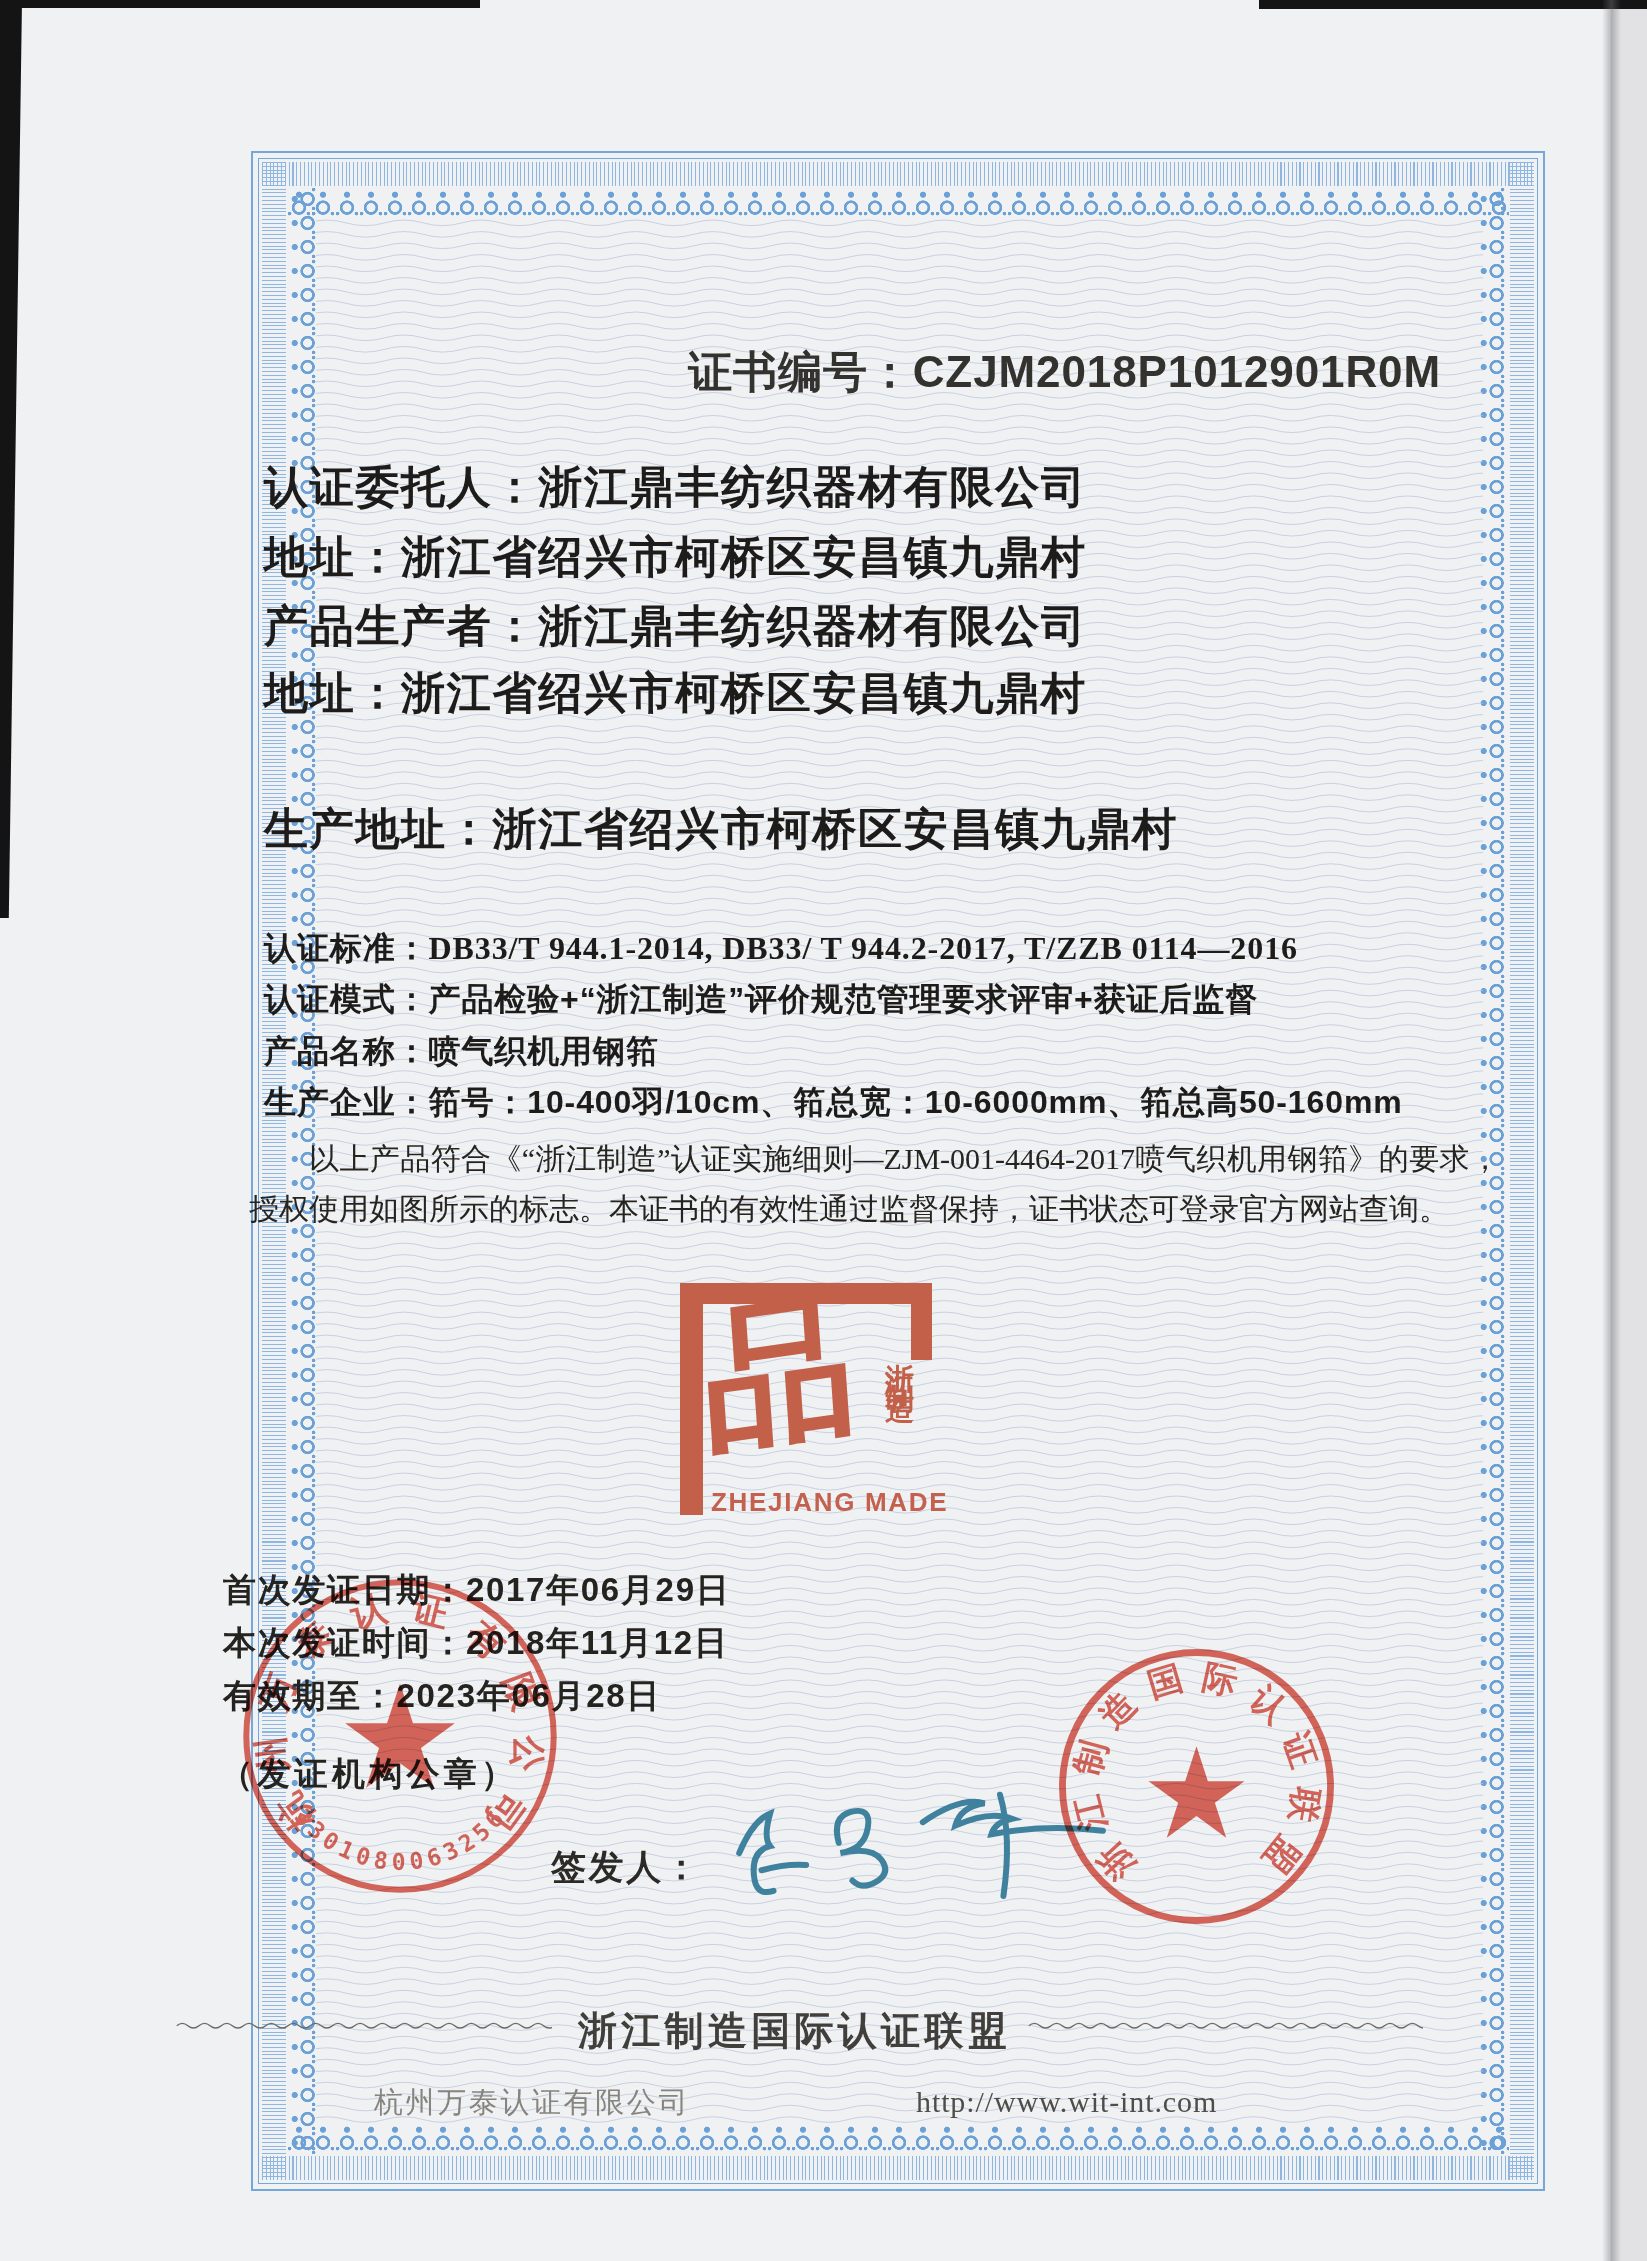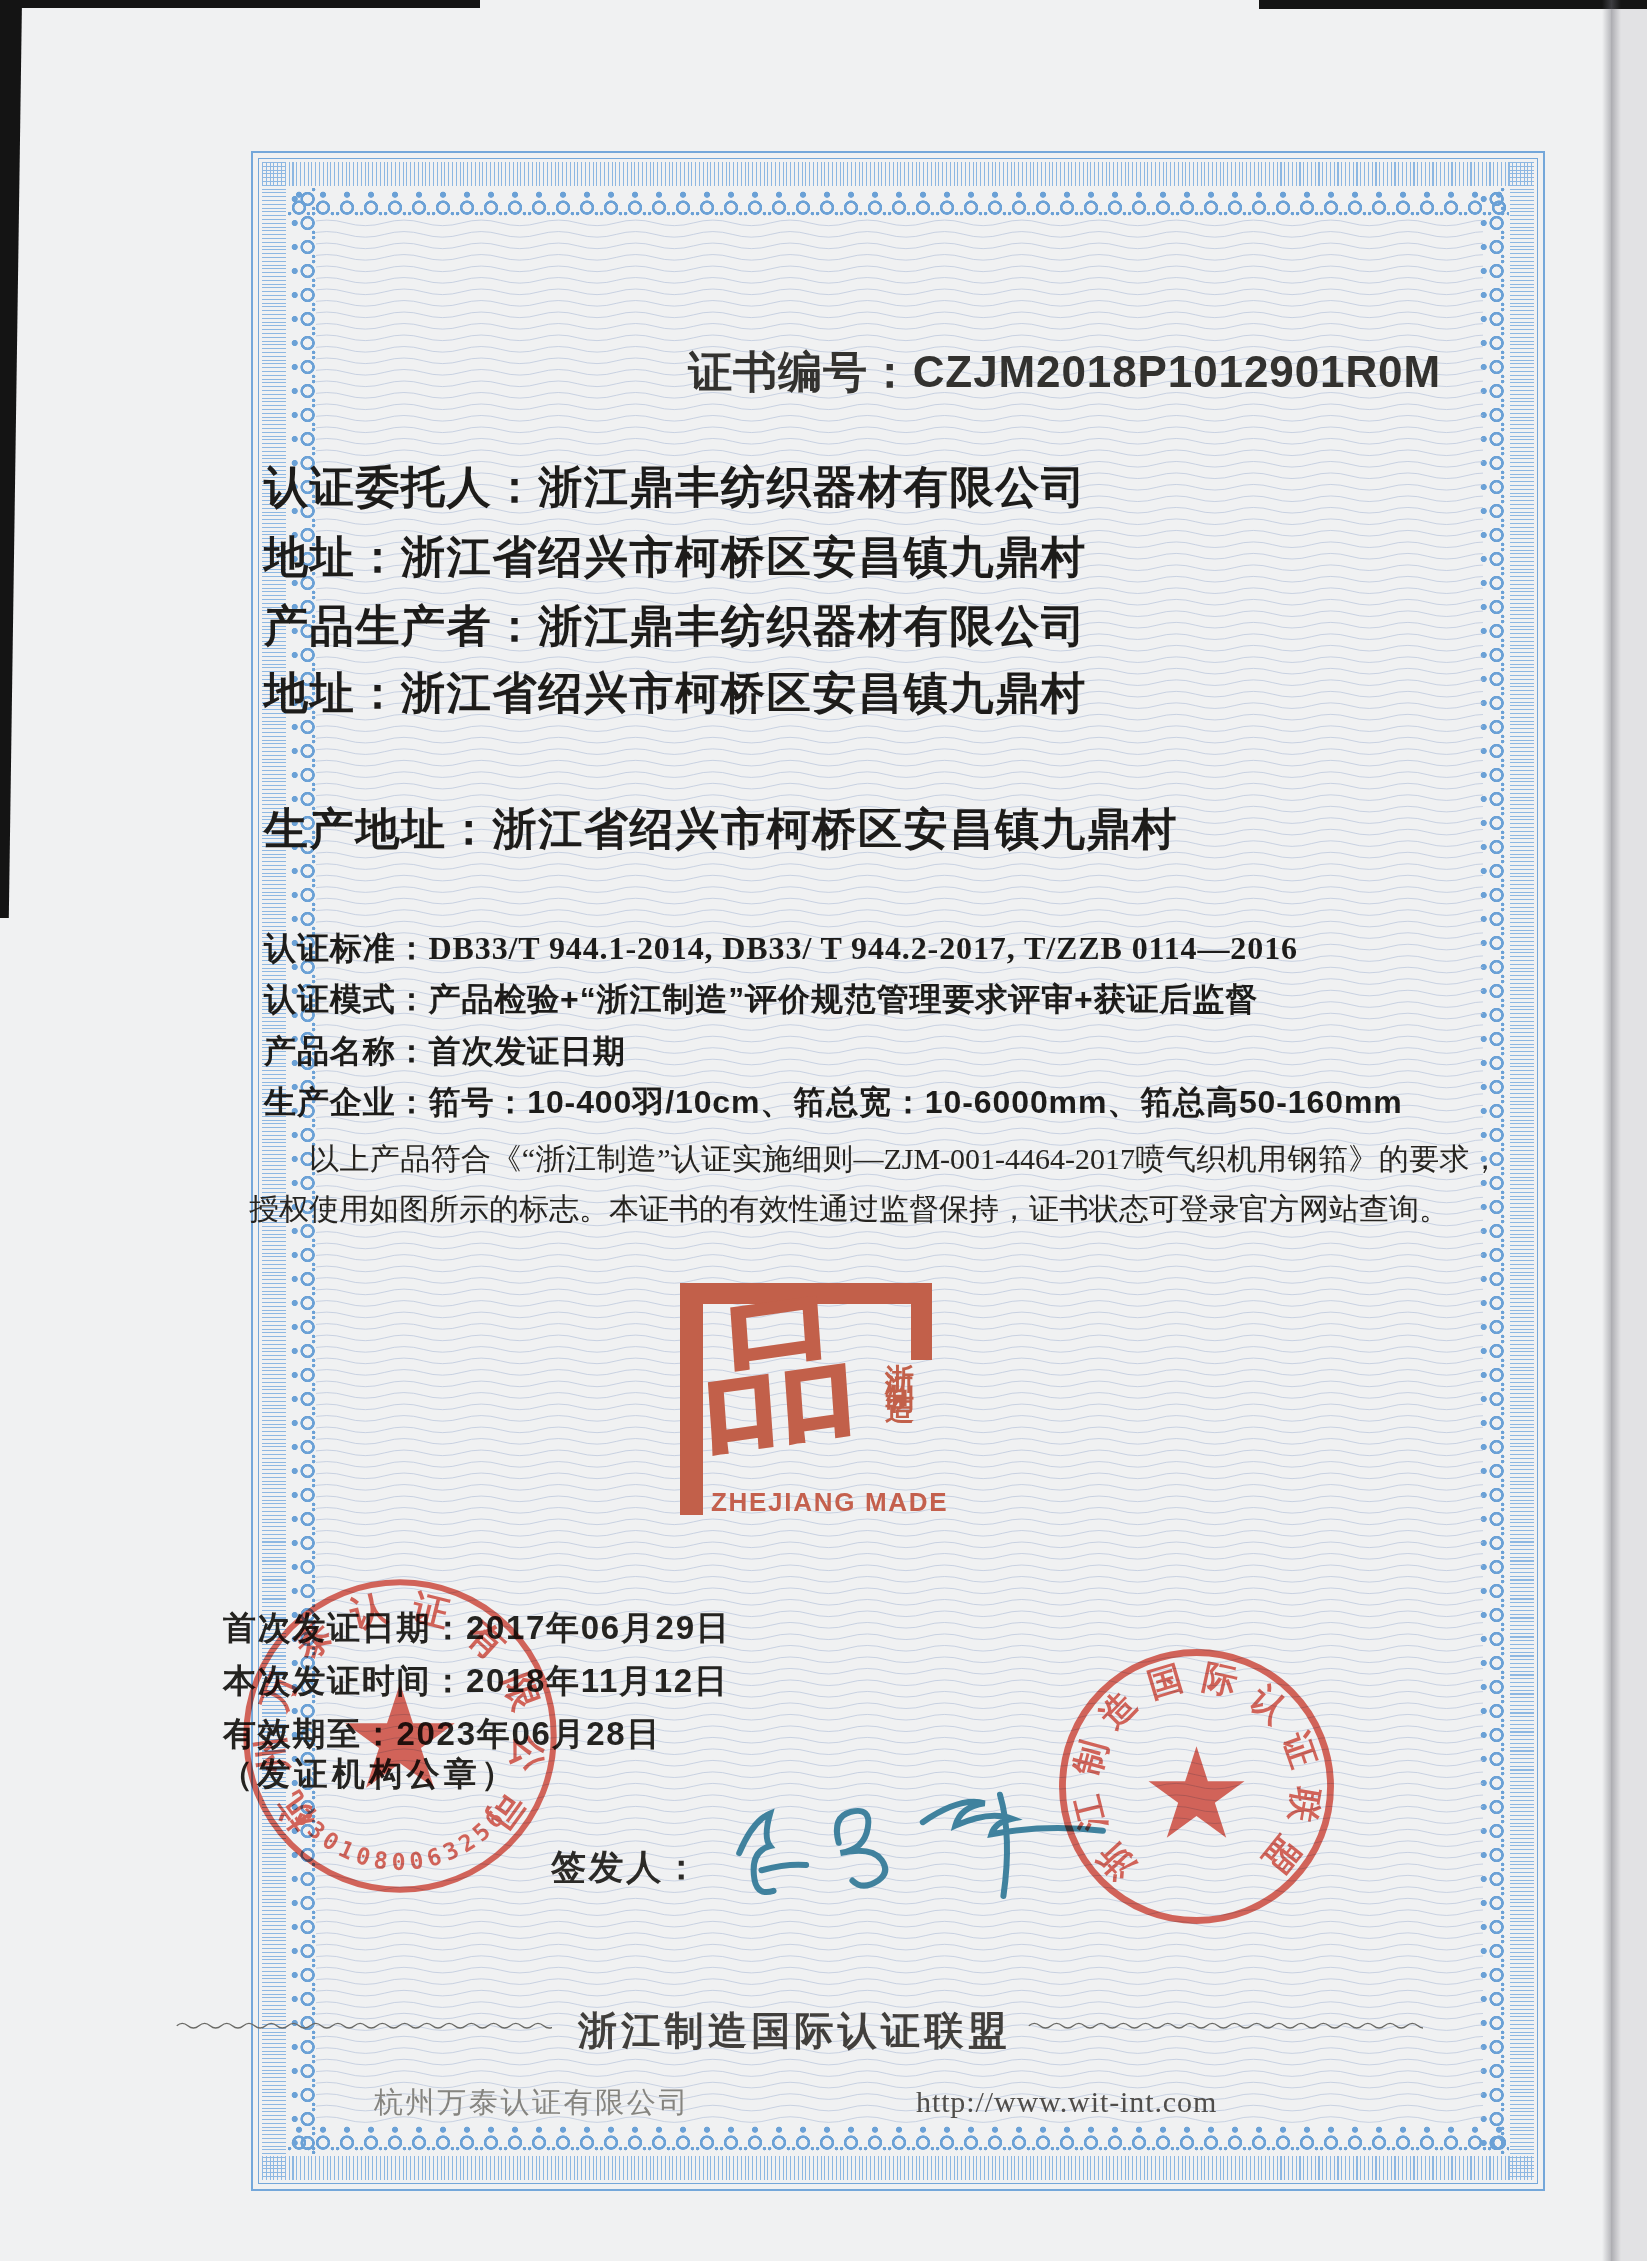--- a/index.html
+++ b/index.html
@@ -63,21 +63,21 @@
   #logo .bar-left{left:0;top:0;width:23px;height:232px;}
   #logo .bar-right{right:0;top:0;width:21.4px;height:77px;}
   #pin-glyph{position:absolute;left:22px;top:13.7px;font-size:153px;line-height:1;
              font-family:"Liberation Serif","DejaVu Serif",serif;font-weight:bold;color:#c2604a;
              transform:rotate(-8deg) skewX(-4deg);}
   #logo-vert{position:absolute;right:12px;top:57px;writing-mode:vertical-rl;
              font-size:29px;font-weight:bold;color:#c2604a;letter-spacing:10.3px;}
   #logo-cap{position:absolute;left:31px;bottom:0;font-size:26px;font-weight:bold;
             color:#c4604d;letter-spacing:1.7px;white-space:nowrap;}
   
-  .drow{left:223px;font-size:33px;font-weight:bold;color:#242320;letter-spacing:1.7px;white-space:nowrap;margin-top:38px;}
+  .drow{left:223px;font-size:33px;font-weight:bold;color:#242320;letter-spacing:1.7px;white-space:nowrap;}
   #sealnote{left:220px;top:1752px;font-size:33px;color:#242320;letter-spacing:4.3px;font-weight:600;}
   #signer{left:551px;top:1844px;font-size:35px;color:#2b2a27;font-weight:600;letter-spacing:2.6px;}
   .stamp{mix-blend-mode:multiply;opacity:.85;pointer-events:none;}
   #sig{left:710px;top:1769px;}
   .chain{position:absolute;top:2018px;height:15.4px;}
   #chain-left{left:176px;width:376px;}
   #chain-right{left:1028px;width:395px;}
   #alliance{left:563px;top:2004px;width:463px;text-align:center;font-size:39px;font-weight:bold;
             color:#413f3c;letter-spacing:4.3px;white-space:nowrap;}
   #footer-co{left:374px;top:2083px;font-size:29px;color:#85847f;letter-spacing:2.6px;}
@@ -108,21 +108,21 @@
   <div class="abs" id="certno"><span>证书编号：</span><span>CZJM2018P1012901R0M</span></div>
 
   <div class="abs row" style="top:458px"><span>认证委托人：</span><span>浙江鼎丰纺织器材有限公司</span></div>
   <div class="abs row" style="top:528px"><span>地址：</span><span>浙江省绍兴市柯桥区安昌镇九鼎村</span></div>
   <div class="abs row" style="top:597px"><span>产品生产者：</span><span>浙江鼎丰纺织器材有限公司</span></div>
   <div class="abs row" style="top:664px"><span>地址：</span><span>浙江省绍兴市柯桥区安昌镇九鼎村</span></div>
   <div class="abs row" style="top:800px"><span>生产地址：</span><span>浙江省绍兴市柯桥区安昌镇九鼎村</span></div>
 
   <div class="abs spec" style="top:899px"><span>认证标准：</span><span class="serifval">DB33/T 944.1-2014, DB33/ T 944.2-2017, T/ZZB 0114—2016</span></div>
   <div class="abs spec" style="top:950px"><span>认证模式：</span><span>产品检验+“浙江制造”评价规范管理要求评审+获证后监督</span></div>
-  <div class="abs spec" style="top:1002px"><span>产品名称：</span><span>首次发证日期</span></div>
+  <div class="abs spec" style="top:1002px"><span>产品名称：</span><span>喷气织机用钢筘</span></div>
   <div class="abs spec" style="top:1053px"><span>生产企业：</span><span>筘号：10-400羽/10cm、筘总宽：10-6000mm、筘总高50-160mm</span></div>
 
   <div class="abs" id="statement">以上产品符合《“浙江制造”认证实施细则—ZJM-001-4464-2017喷气织机用钢筘》的要求，授权使用如图所示的标志。本证书的有效性通过监督保持，证书状态可登录官方网站查询。</div>
 
   <div class="abs" id="logo">
     <div class="bar bar-top"></div>
     <div class="bar bar-left"></div>
     <div class="bar bar-right"></div>
     <div id="pin-glyph">品</div>
     <div id="logo-vert">浙江制造</div>

